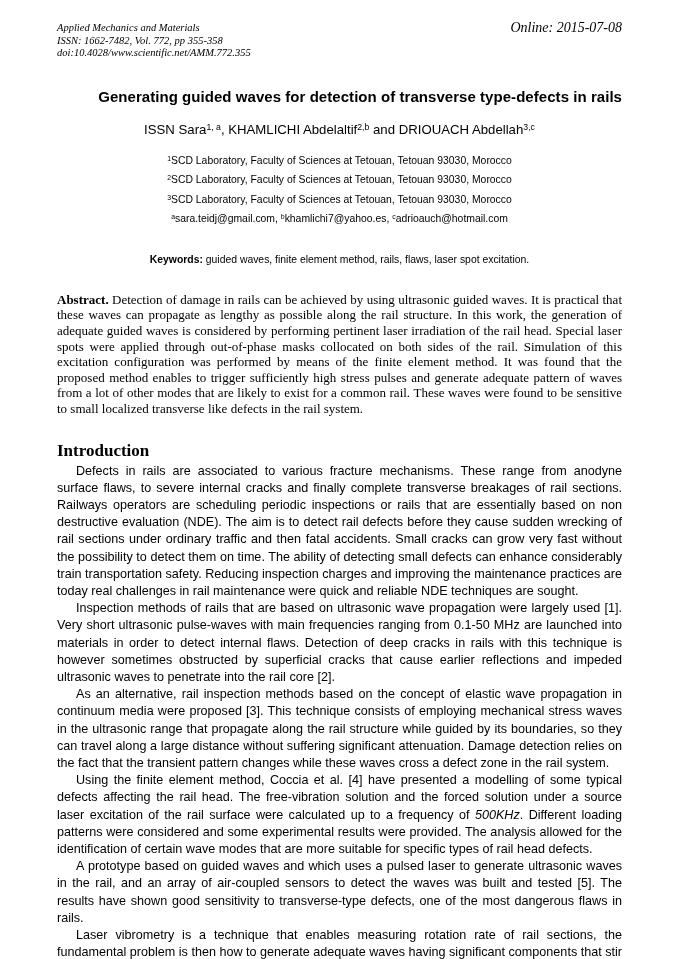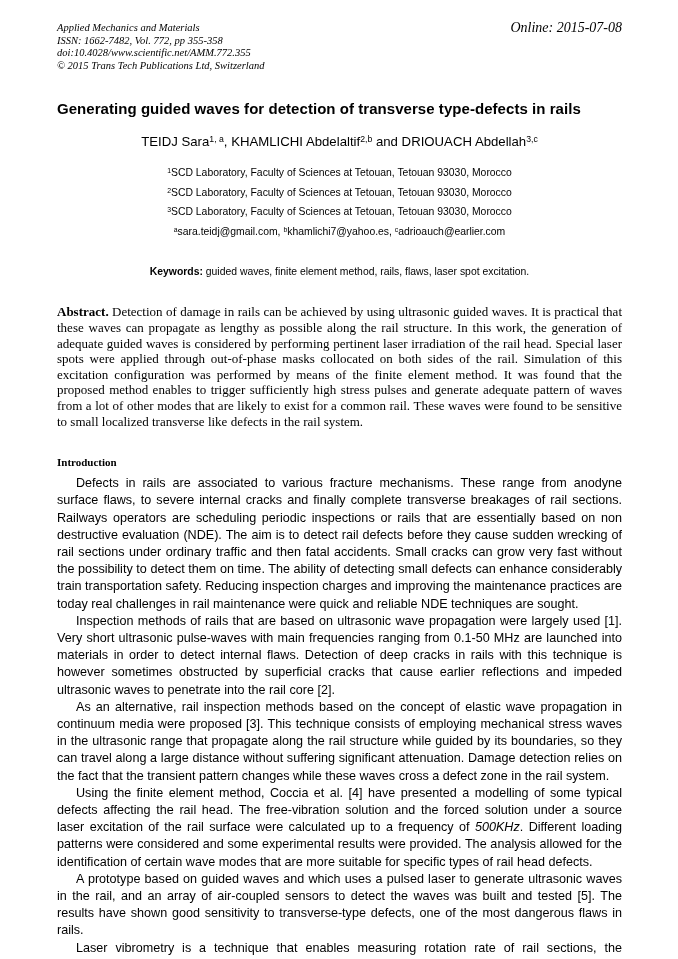--- a/index.html
+++ b/index.html
@@ -42,21 +42,21 @@
     line-height: 12.6px;
     white-space: nowrap;
   }
 
   
   .paper-title {
     font-family: "Liberation Sans", "DejaVu Sans", sans-serif;
     font-weight: bold;
     font-size: 15px;
     line-height: 19px;
-    text-align: left;
+    text-align: right;
     margin-top: 27px;
     letter-spacing: 0.05px;
   }
 
   
   .authors {
     font-family: "Liberation Sans", "DejaVu Sans", sans-serif;
     font-size: 13.2px;
     line-height: 16px;
     text-align: center;
@@ -103,21 +103,21 @@
     line-height: 15.6px;
     text-align: justify;
     margin-top: 25px;
   }
   .abstract .ab-label { font-weight: bold; }
 
   
   .section-heading {
     font-family: "Liberation Serif", "DejaVu Serif", serif;
     font-weight: bold;
-    font-size: 11px;
+    font-size: 17px;
     line-height: 15px;
     margin-top: 26px;
     text-align: left;
   }
 
   
   .body-par {
     font-family: Liberation Sans, sans-serif;
     font-size: 12.6px;
     line-height: 17.2px;
@@ -131,37 +131,36 @@
 </head>
 <body>
 
 <div class="page">
   <div class="content">
 
     <div class="journal-header">
       <div class="line">Applied Mechanics and Materials</div>
       <div class="line">ISSN: 1662-7482, Vol. 772, pp 355-358</div>
       <div class="line">doi:10.4028/www.scientific.net/AMM.772.355</div>
-      <div class="line">© 2015 Trans Tech Publications Ltd, Switzerland</div>
       <div class="online-date">Online: 2015-07-08</div>
     </div>
 
     <h1 class="paper-title">Generating guided waves for detection of transverse type-defects in rails</h1>
 
     <div class="authors">
-      <span>TEIDJ Sara</span><sup>1, a</sup><span>, </span><span>KHAMLICHI Abdelaltif</span><sup>2,b</sup><span> and </span><span>DRIOUACH Abdellah</span><sup>3,c</sup>
+      <span>ISSN Sara</span><sup>1, a</sup><span>, </span><span>KHAMLICHI Abdelaltif</span><sup>2,b</sup><span> and </span><span>DRIOUACH Abdellah</span><sup>3,c</sup>
     </div>
 
     <div class="affils">
       <div class="affil"><sup>1</sup><span>SCD Laboratory, Faculty of Sciences at Tetouan, Tetouan 93030, Morocco</span></div>
       <div class="affil"><sup>2</sup><span>SCD Laboratory, Faculty of Sciences at Tetouan, Tetouan 93030, Morocco</span></div>
       <div class="affil"><sup>3</sup><span>SCD Laboratory, Faculty of Sciences at Tetouan, Tetouan 93030, Morocco</span></div>
     </div>
 
-    <div class="emails"><sup>a</sup><span>sara.teidj@gmail.com, </span><sup>b</sup><span>khamlichi7@yahoo.es, </span><sup>c</sup><span>adrioauch@earlier.com</span></div>
+    <div class="emails"><sup>a</sup><span>sara.teidj@gmail.com, </span><sup>b</sup><span>khamlichi7@yahoo.es, </span><sup>c</sup><span>adrioauch@hotmail.com</span></div>
 
     <div class="keywords"><span class="kw-label">Keywords:</span><span> guided waves, finite element method, rails, flaws, laser spot excitation.</span></div>
 
     <div class="abstract"><span class="ab-label">Abstract.</span><span> Detection of damage in rails can be achieved by using ultrasonic guided waves. It is practical that these waves can propagate as lengthy as possible along the rail structure. In this work, the generation of adequate guided waves is considered by performing pertinent laser irradiation of the rail head. Special laser spots were applied through out-of-phase masks collocated on both sides of the rail. Simulation of this excitation configuration was performed by means of the finite element method. It was found that the proposed method enables to trigger sufficiently high stress pulses and generate adequate pattern of waves from a lot of other modes that are likely to exist for a common rail. These waves were found to be sensitive to small localized transverse like defects in the rail system.</span></div>
 
     <div class="section-heading">Introduction</div>
 
     <p class="body-par">Defects in rails are associated to various fracture mechanisms. These range from anodyne surface flaws, to severe internal cracks and finally complete transverse breakages of rail sections. Railways operators are scheduling periodic inspections or rails that are essentially based on non destructive evaluation (NDE). The aim is to detect rail defects before they cause sudden wrecking of rail sections under ordinary traffic and then fatal accidents. Small cracks can grow very fast without the possibility to detect them on time. The ability of detecting small defects can enhance considerably train transportation safety. Reducing inspection charges and improving the maintenance practices are today real challenges in rail maintenance were quick and reliable NDE techniques are sought.</p>
     <p class="body-par">Inspection methods of rails that are based on ultrasonic wave propagation were largely used [1]. Very short ultrasonic pulse-waves with main frequencies ranging from 0.1-50 MHz are launched into materials in order to detect internal flaws. Detection of deep cracks in rails with this technique is however sometimes obstructed by superficial cracks that cause earlier reflections and impeded ultrasonic waves to penetrate into the rail core [2].</p>
     <p class="body-par">As an alternative, rail inspection methods based on the concept of elastic wave propagation in continuum media were proposed [3]. This technique consists of employing mechanical stress waves in the ultrasonic range that propagate along the rail structure while guided by its boundaries, so they can travel along a large distance without suffering significant attenuation. Damage detection relies on the fact that the transient pattern changes while these waves cross a defect zone in the rail system.</p>

